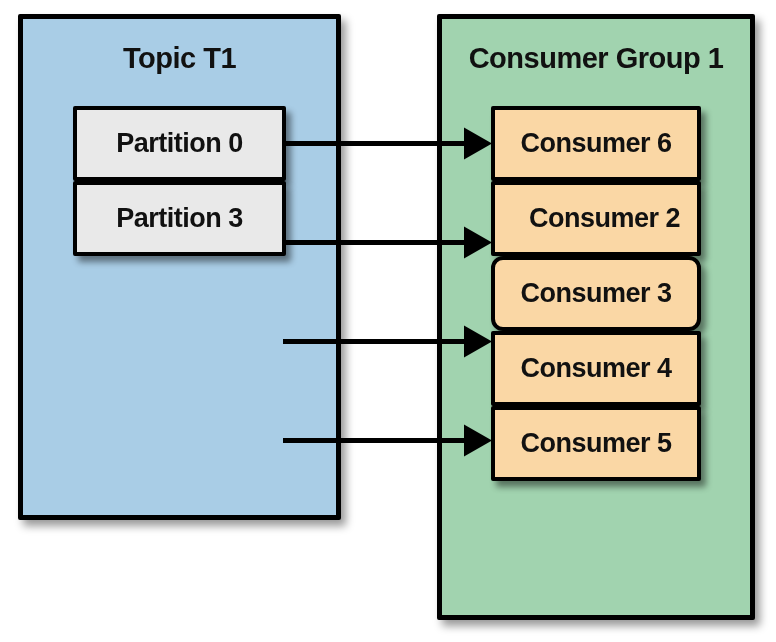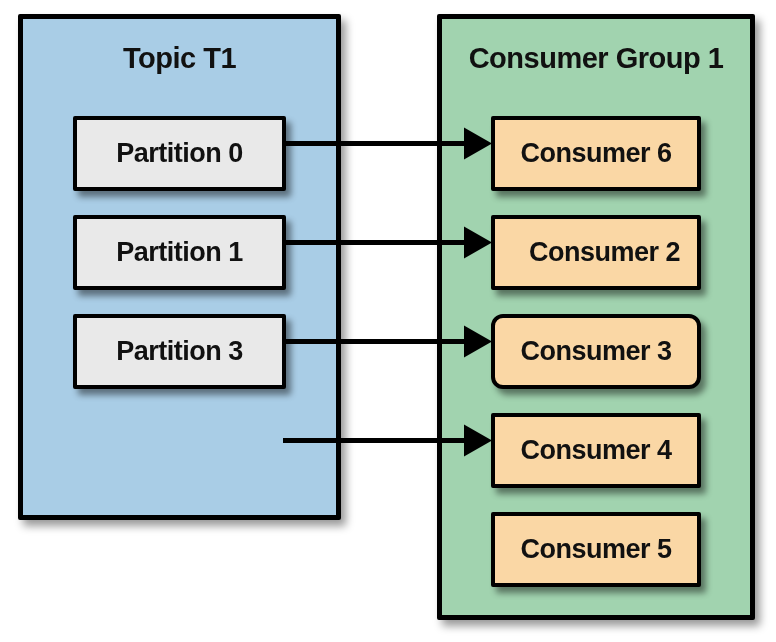--- a/index.html
+++ b/index.html
@@ -39,25 +39,24 @@
     height: 34px;
     line-height: 34px;
     text-align: center;
     font-size: 29px;
     font-weight: bold;
     letter-spacing: -0.5px;
     color: #111111;
     font-stretch: condensed;
   }
   .item-list {
-    margin-top: 41px;
+    margin-top: 31px;
     display: flex;
     flex-direction: column;
     align-items: center;
-    gap: 24px;
   }
   .item-box {
     box-sizing: border-box;
     height: 75px;
     border: 4px solid #000000;
     border-radius: 2px;
     display: flex;
     align-items: center;
     justify-content: center;
     font-size: 27px;
@@ -81,21 +80,20 @@
 </style>
 </head>
 <body>
 
 <div class="canvas">
 
   <div class="group-box topic-box" style="background: rgb(169, 205, 230);">
     <div class="group-title">Topic T1</div>
     <div class="item-list">
         <div class="item-box partition-box" style="background: rgb(233, 233, 233);">Partition 0</div>
-        <div class="item-box partition-box" style="background: rgb(233, 233, 233);">Partition 1</div>
         <div class="item-box partition-box" style="background: rgb(233, 233, 233);">Partition 3</div>
       </div>
   </div>
 
   <div class="group-box consumer-group-box" style="background: rgb(161, 211, 175);">
     <div class="group-title">Consumer Group 1</div>
     <div class="item-list">
         <div class="item-box consumer-box" style="background: rgb(250, 215, 165);">Consumer 6</div>
         <div class="item-box consumer-box" style="background: rgb(250, 215, 165); padding-left: 17px;">Consumer 2</div>
         <div class="item-box consumer-box" style="background: rgb(250, 215, 165); border-radius: 12px;">Consumer 3</div>

